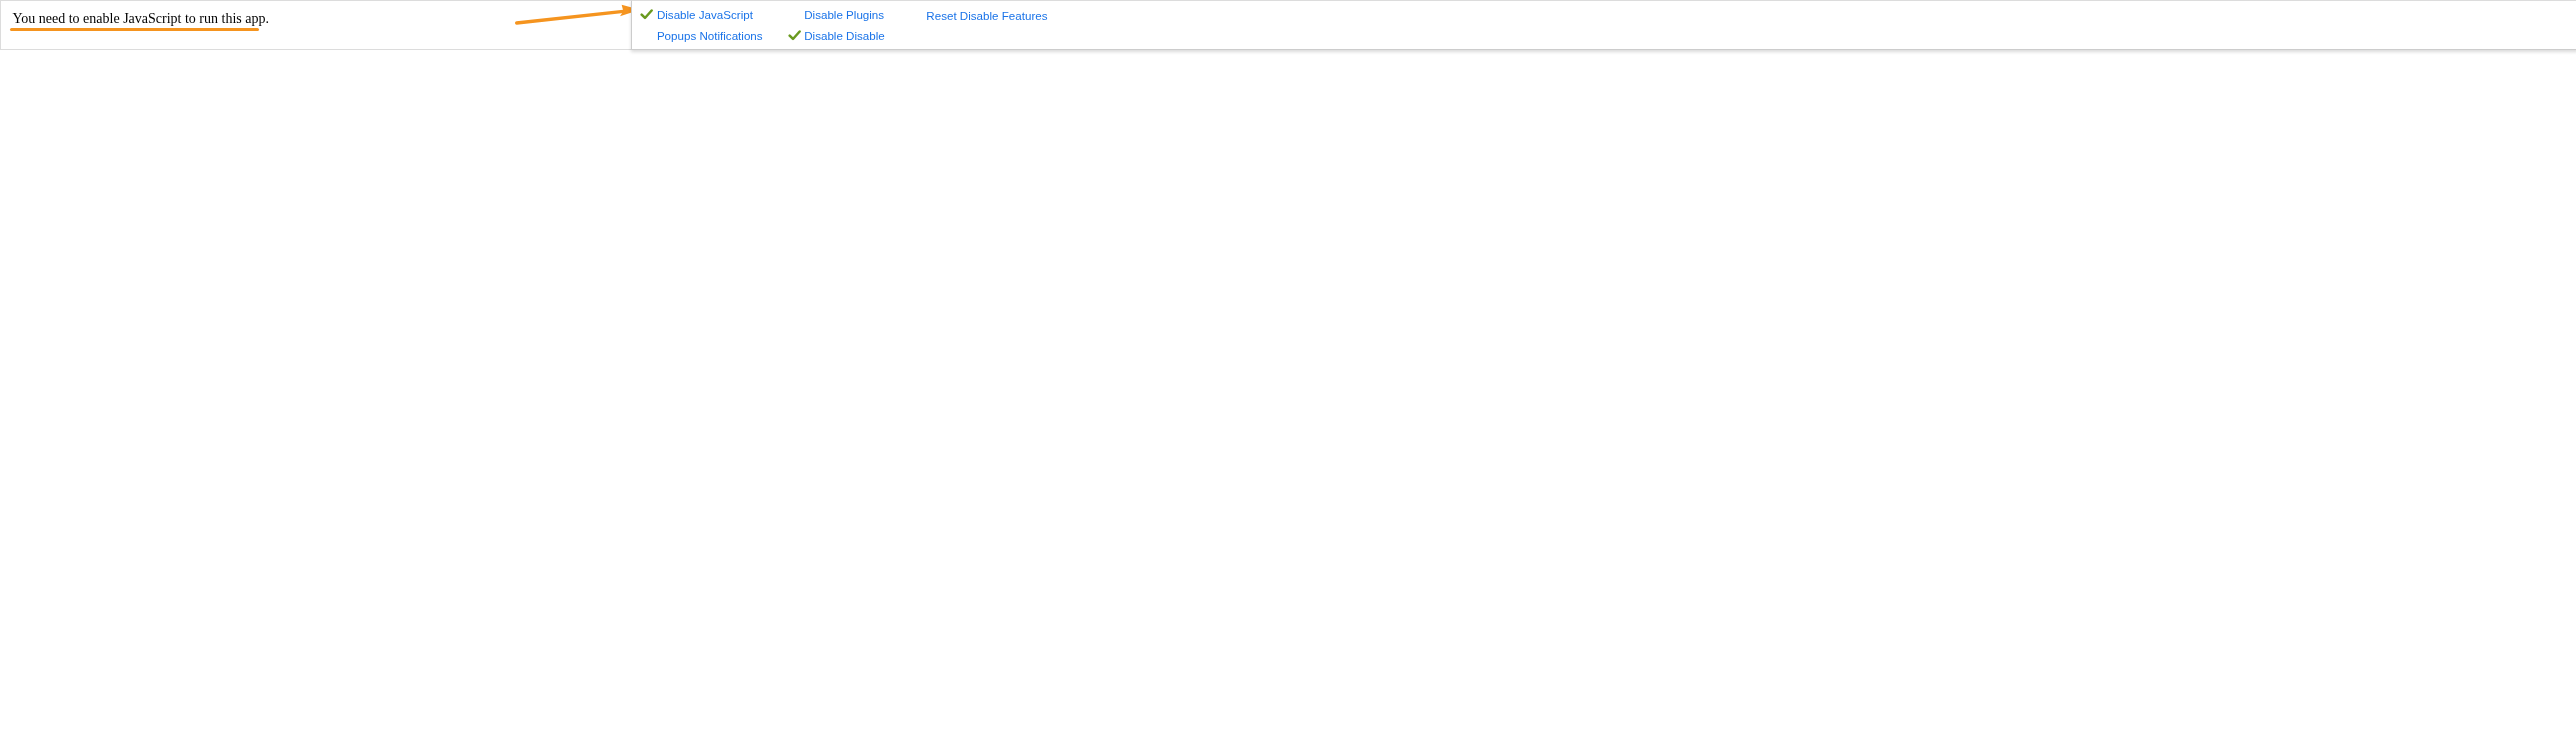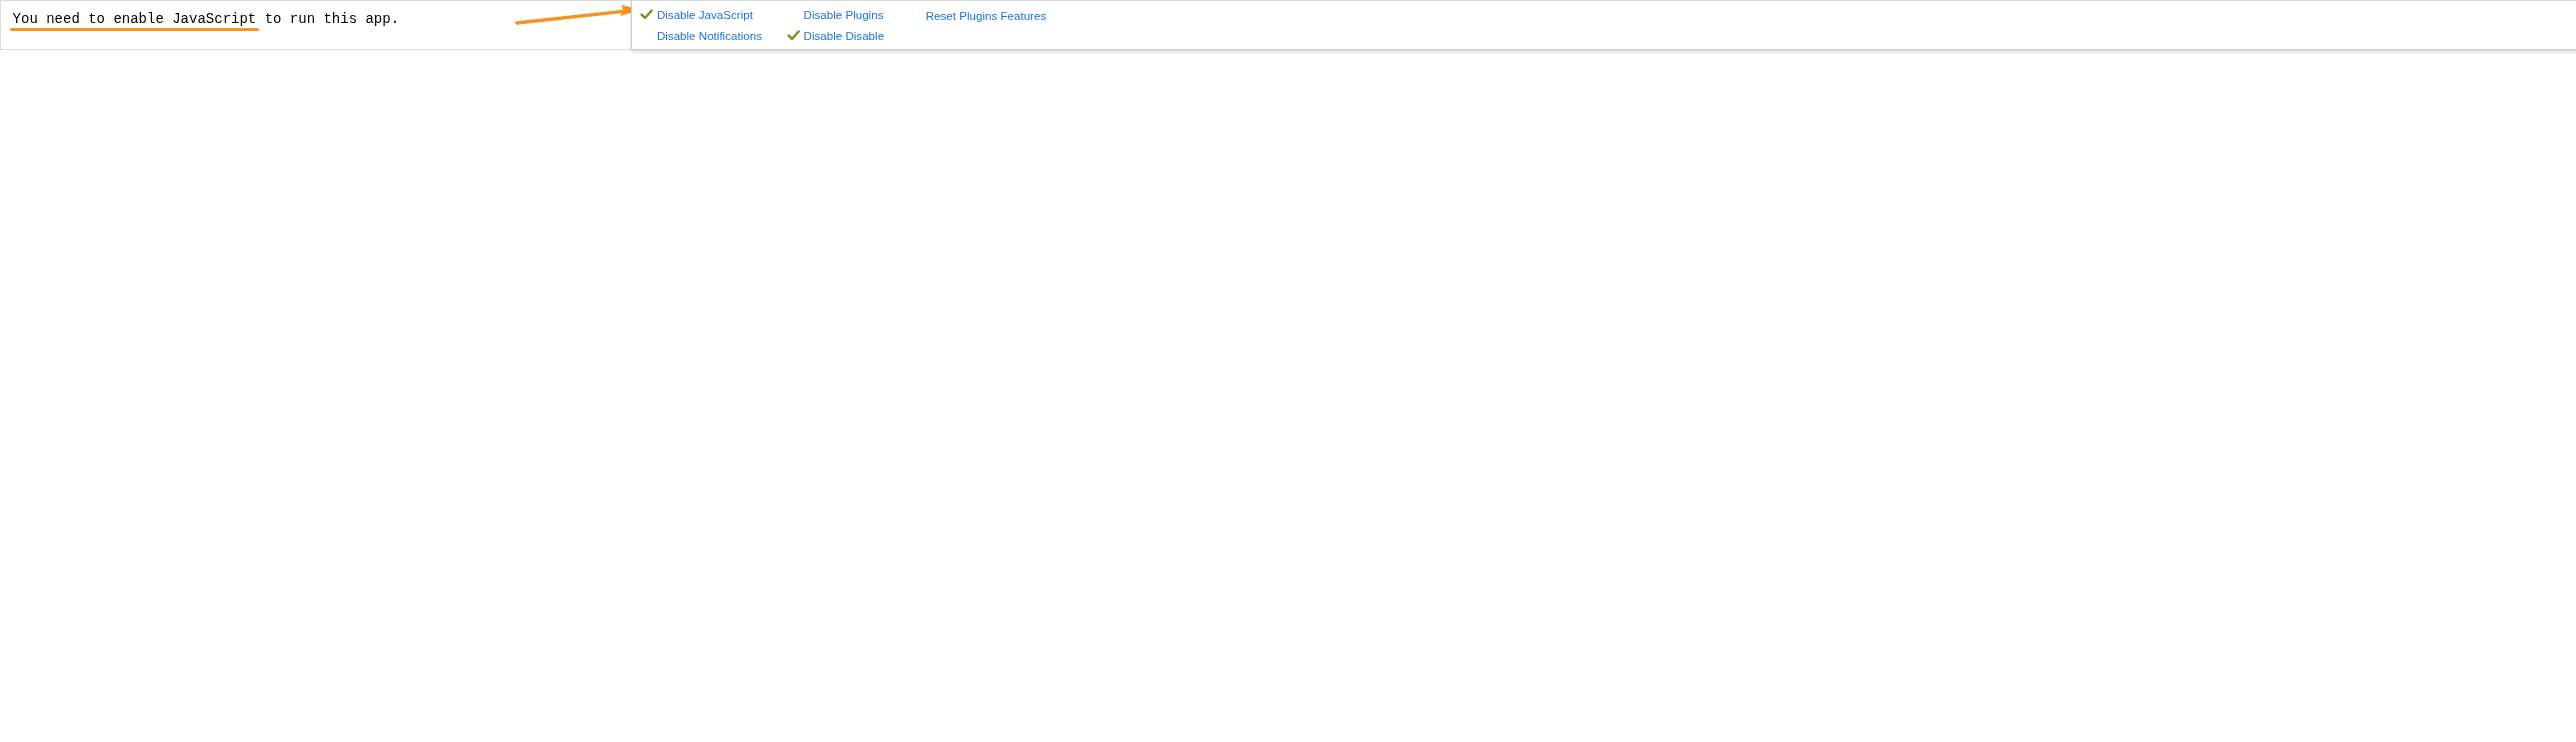--- a/index.html
+++ b/index.html
@@ -22,21 +22,21 @@
       width: 1264px;
       height: 50px;
       border: 0.8px solid #dcdcdc;
       border-right: none;
       background: #ffffff;
     }
     .page-message {
       position: absolute;
       top: 10px;
       left: 11.6px;
-      font-family: Liberation Mono, monospace;
+      font-family: Liberation Serif, serif;
       font-size: 14px;
       color: #000000;
     }
     .underline-annotation {
       position: absolute;
       left: 10px;
       top: 28px;
       width: 249px;
       height: 3.3px;
       background: #f5941f;
@@ -111,21 +111,21 @@
     <div class="panel-item">
       <span class="check-slot">
         <svg width="13.3" height="13.3" viewBox="0 0 16 16">
             <path d="M2 8 L6 12 L14 3" stroke="#6a9a1f" stroke-width="3" fill="none" stroke-linecap="round" stroke-linejoin="round"></path>
           </svg>
       </span>
       <span class="panel-link">Disable JavaScript</span>
     </div>
     <div class="panel-item">
       <span class="check-slot"></span>
-      <span class="panel-link">Disable Notifications</span>
+      <span class="panel-link">Popups Notifications</span>
     </div>
   </div>
 
   <div class="panel-col">
     <div class="panel-item">
       <span class="check-slot"></span>
       <span class="panel-link">Disable Plugins</span>
     </div>
     <div class="panel-item">
       <span class="check-slot">
@@ -133,17 +133,17 @@
             <path d="M2 8 L6 12 L14 3" stroke="#6a9a1f" stroke-width="3" fill="none" stroke-linecap="round" stroke-linejoin="round"></path>
           </svg>
       </span>
       <span class="panel-link">Disable Disable</span>
     </div>
   </div>
 
   <div class="panel-col">
     <div class="panel-item">
       <span class="check-slot"></span>
-      <span class="panel-link">Reset Plugins Features</span>
+      <span class="panel-link">Reset Disable Features</span>
     </div>
   </div>
 </div>
 
 
 </body></html>

